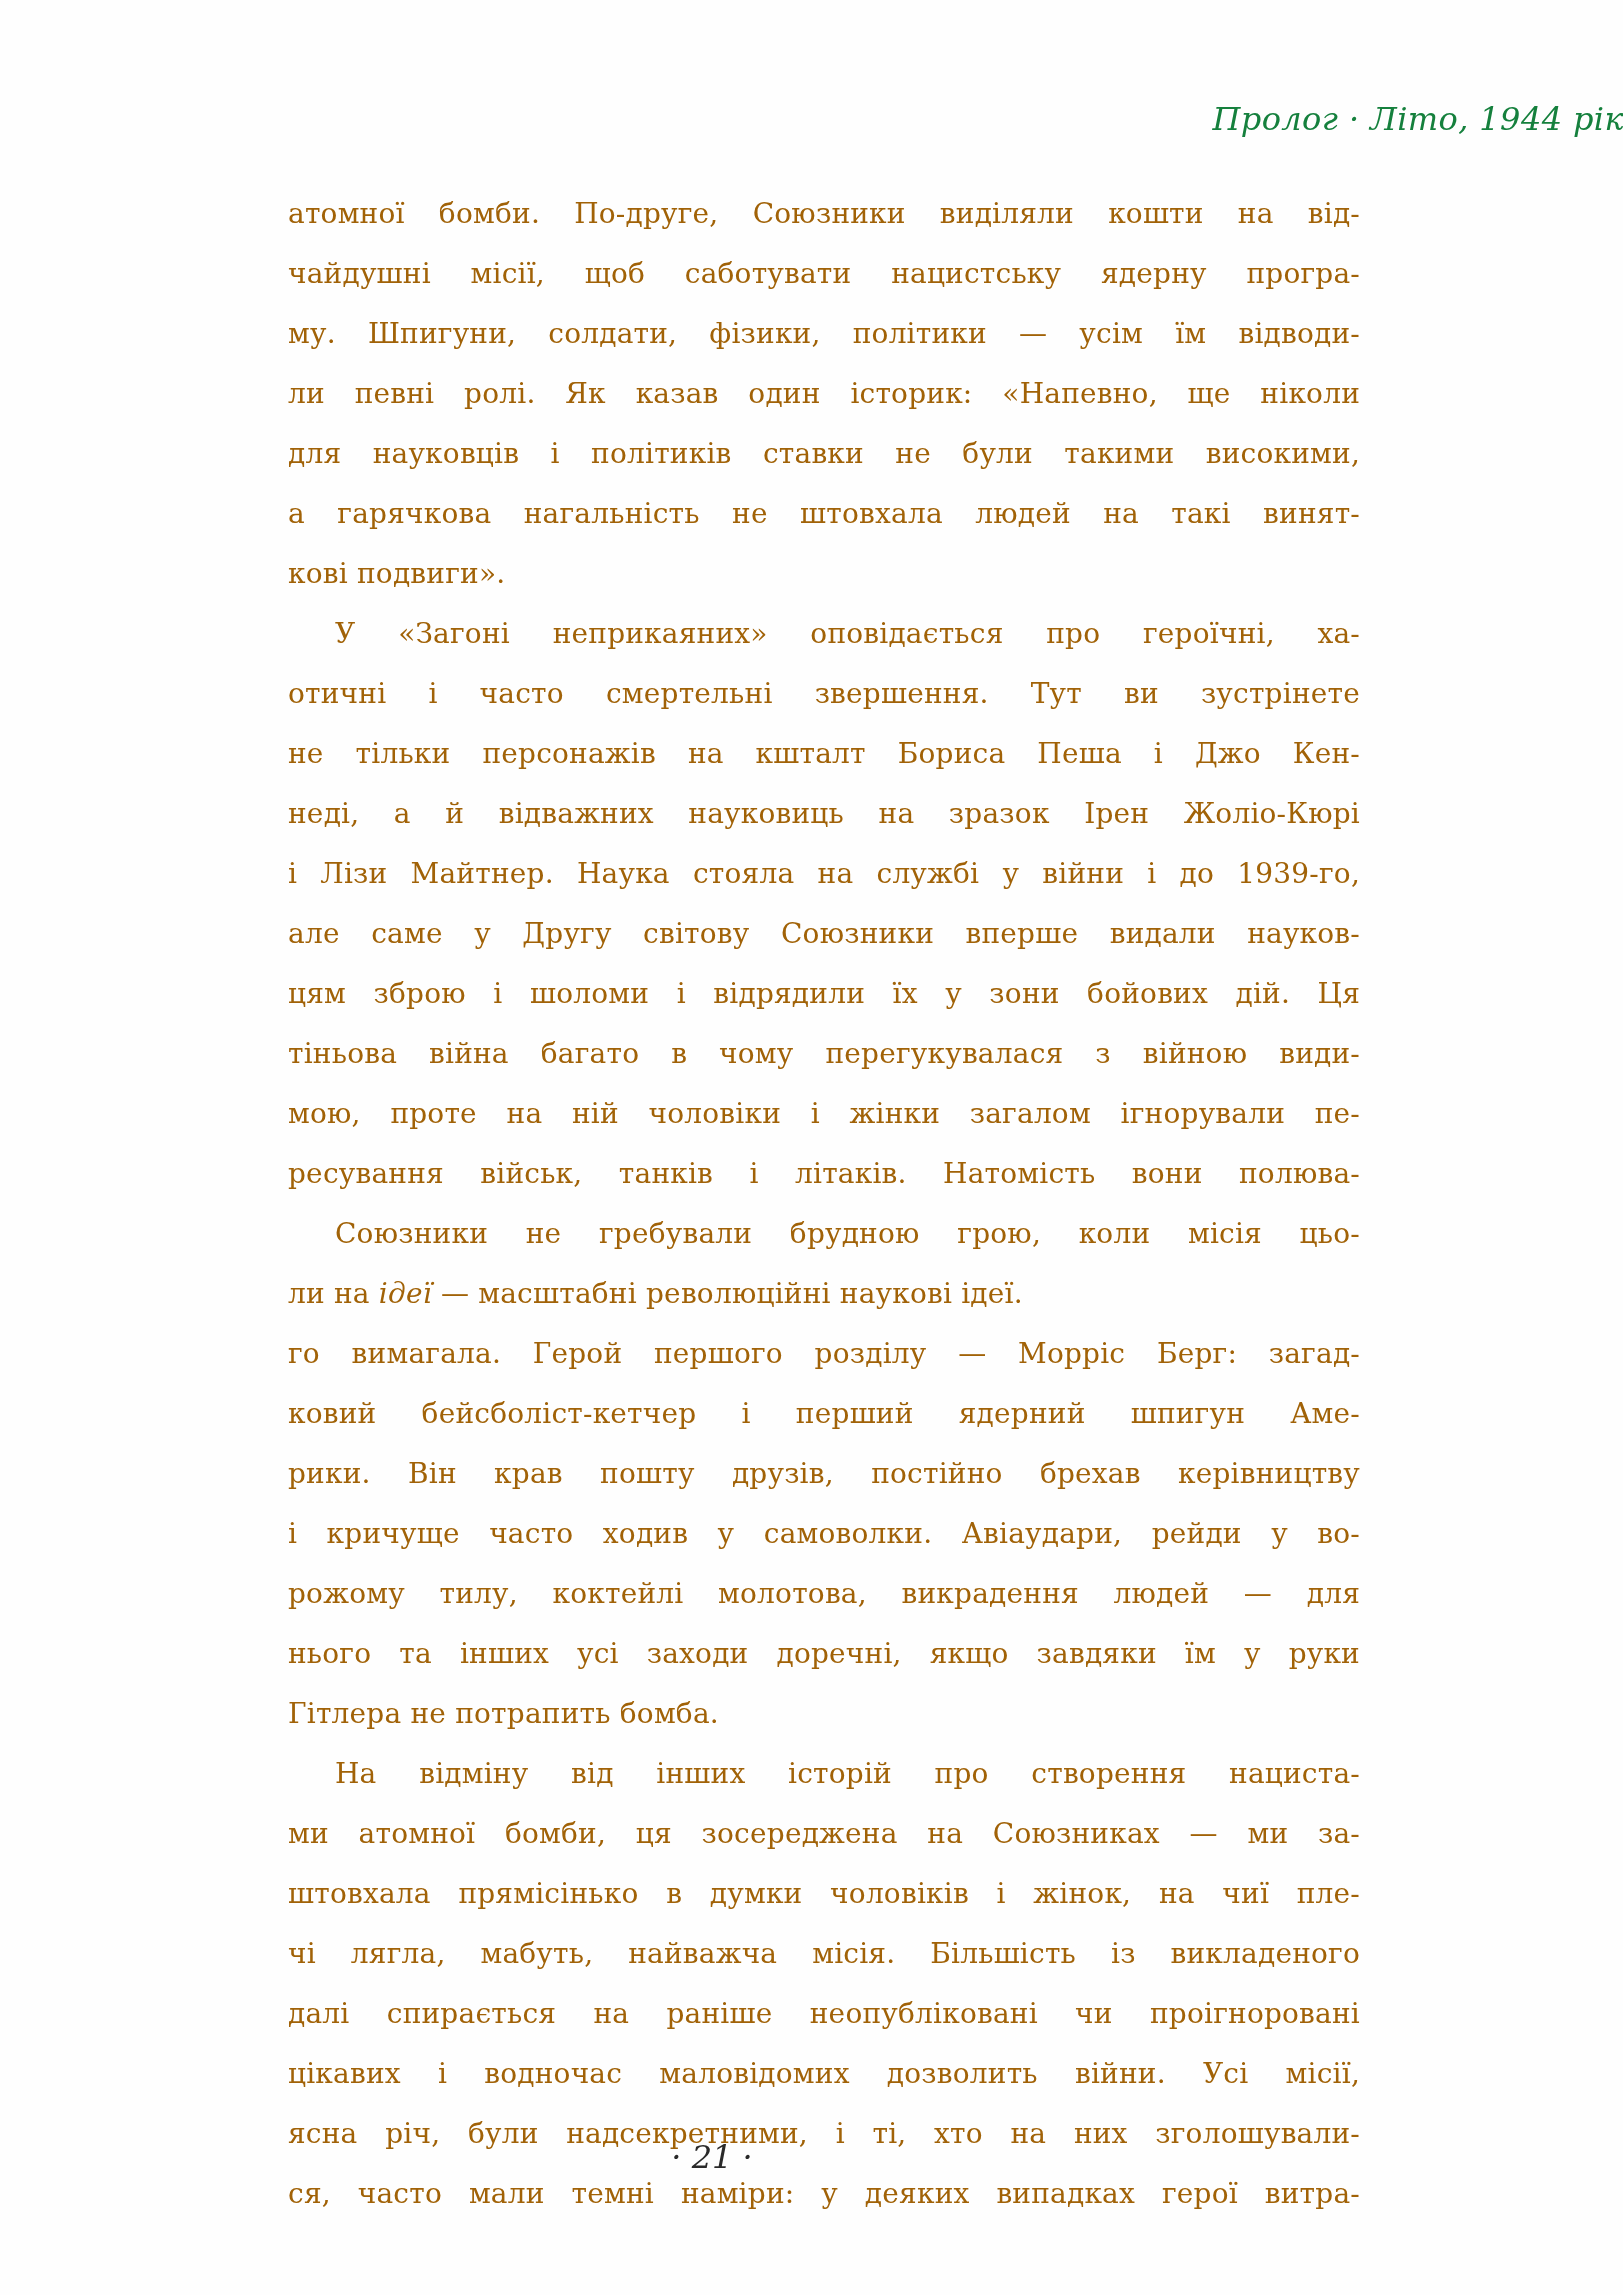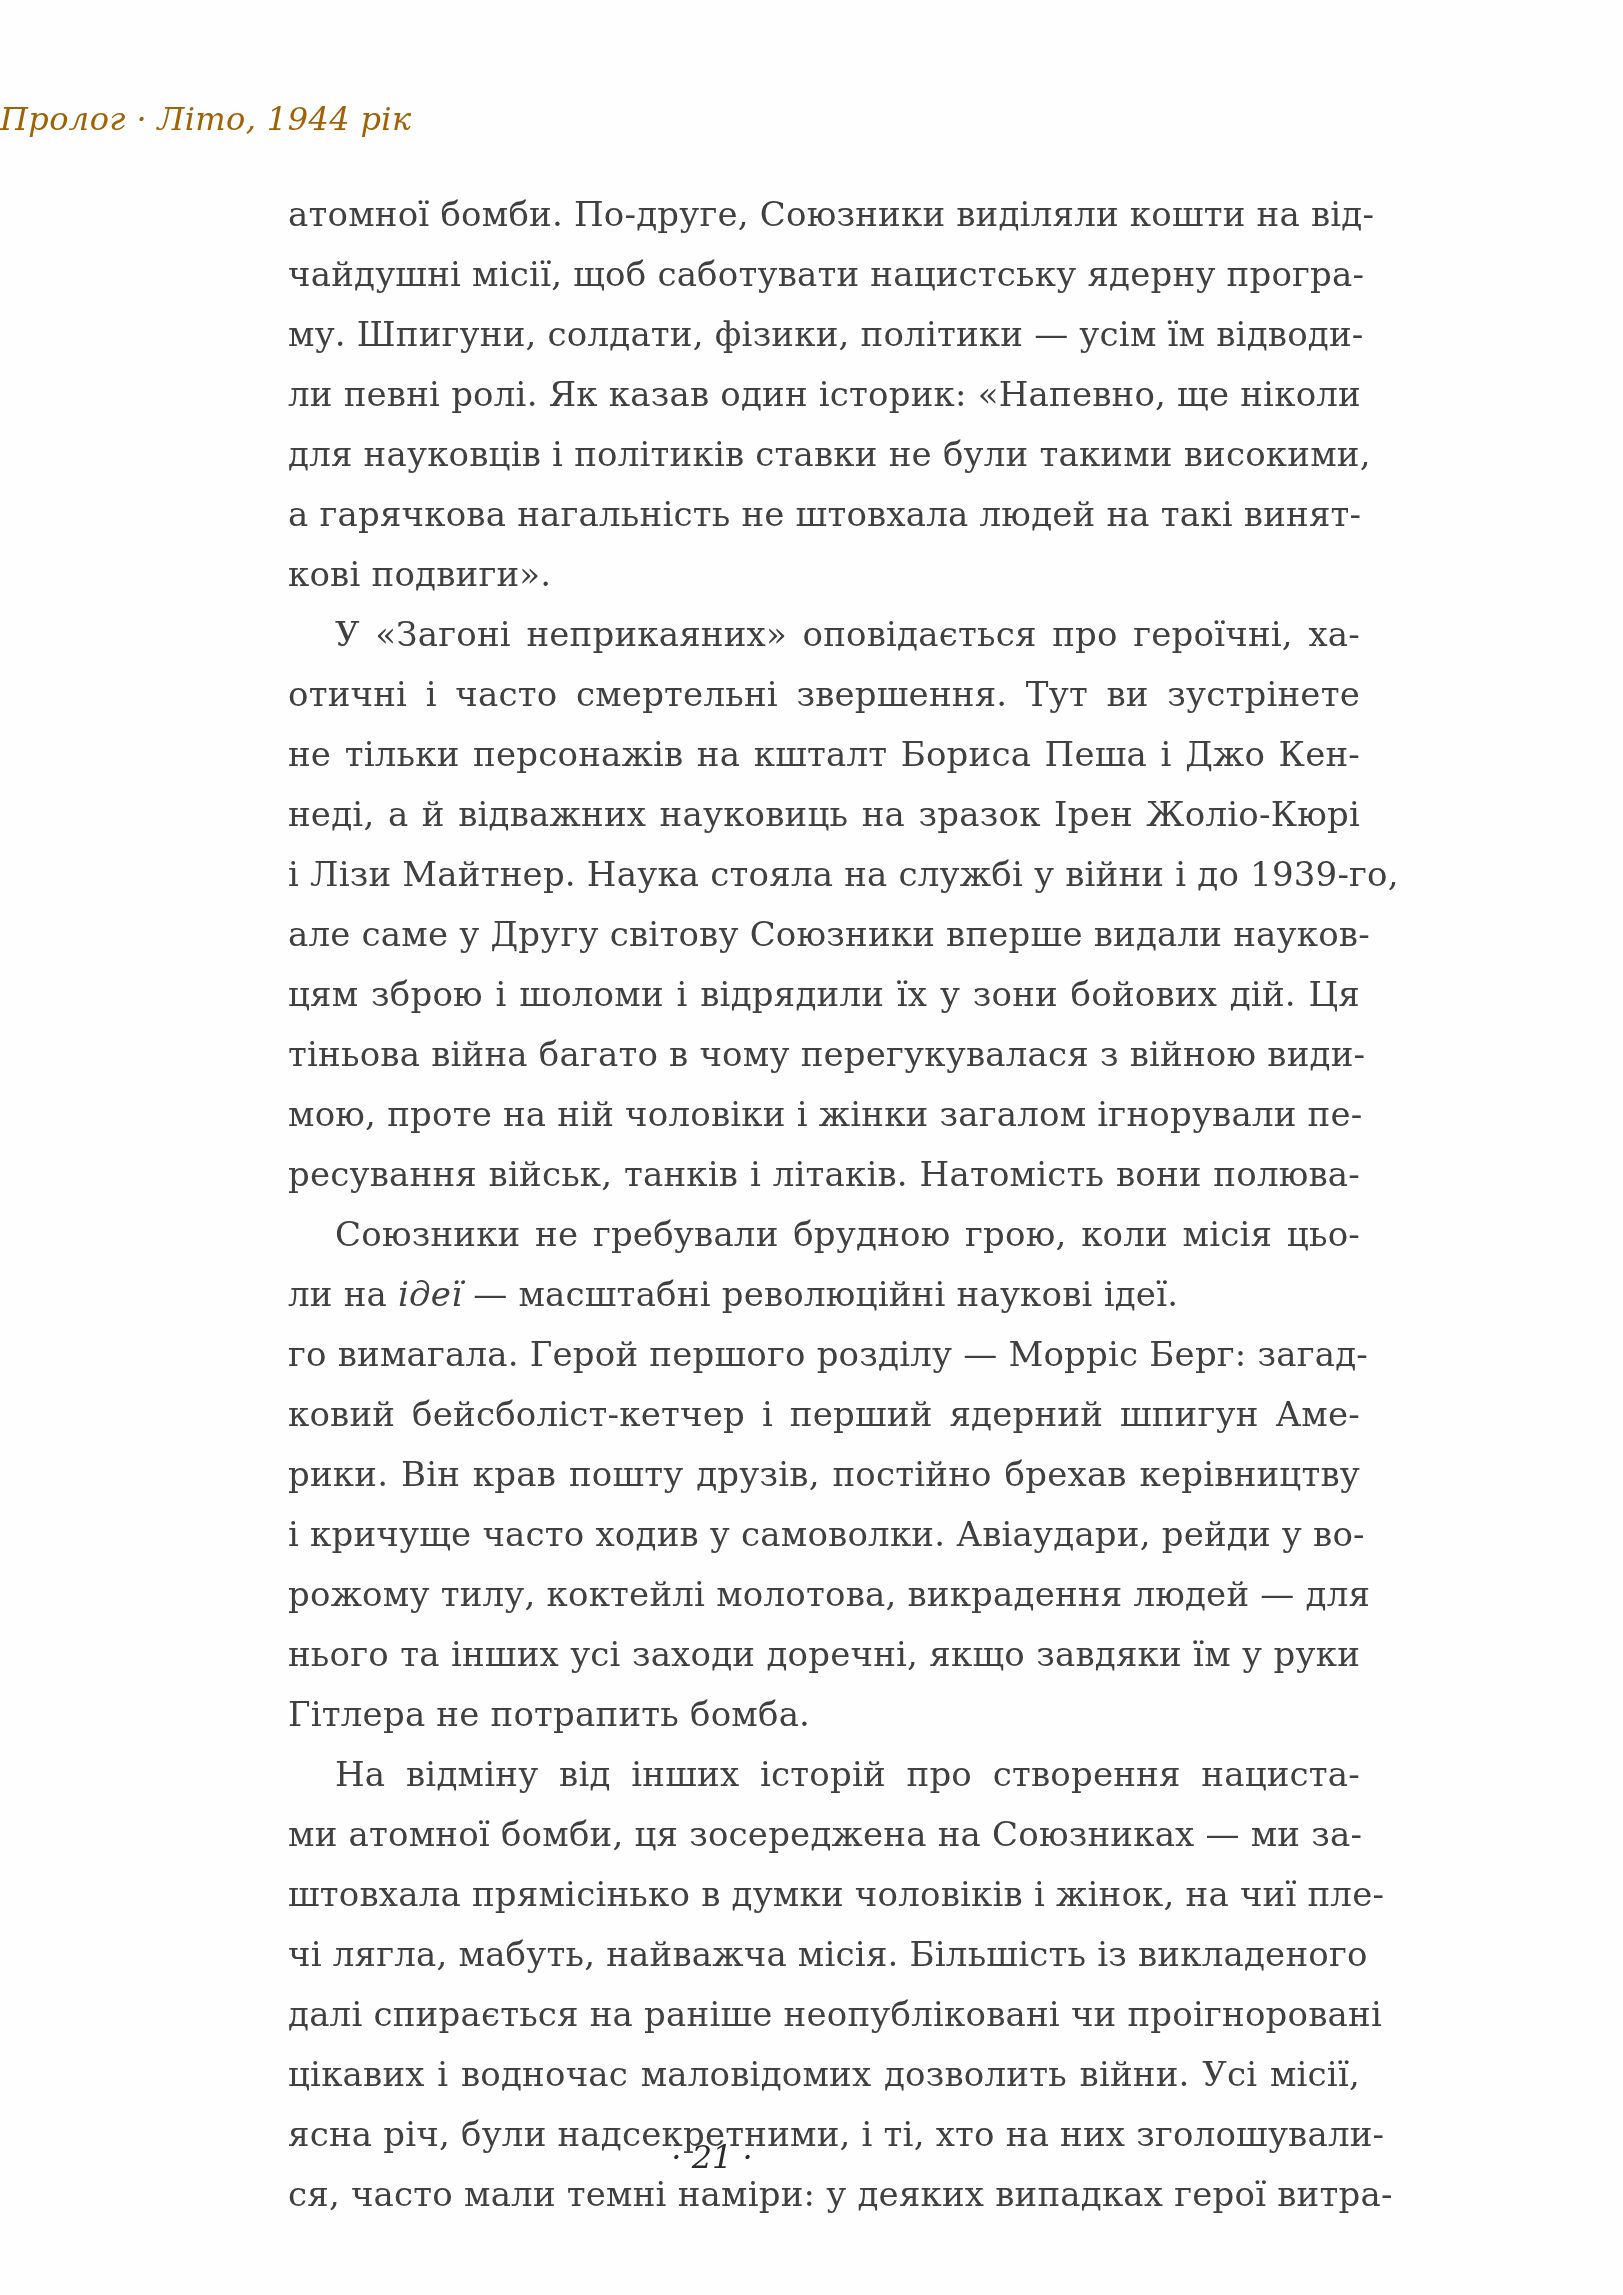--- a/index.html
+++ b/index.html
@@ -19,42 +19,42 @@
       position: absolute;
       left: 0; top: 0;
       width: 1624px; height: 2295px;
       background: #fefefe;
     }
     .running-head {
       position: absolute;
       top: 100px;
       left: 0;
       width: 1624px;
-      text-align: left;
+      text-align: right;
       font-family: "DejaVu Serif", "Liberation Serif", serif;
       font-style: italic;
       font-size: 32px;
-      color: #a16207;
+      color: #15803d;
       letter-spacing: 0.4px;
     }
     .text-block {
       position: absolute;
       left: 288px;
       top: 184px;
       width: 1072px;
     }
     .line {
       display: block;
       height: 60px;
       line-height: 60px;
-      font-size: 34px;
+      font-size: 28px;
       white-space: nowrap;
       text-align: justify;
       text-align-last: justify;
-      color: #404040;
+      color: #a16207;
       letter-spacing: 0.2px;
     }
     .line.last {
       text-align-last: left;
     }
     .line.indent {
       padding-left: 47px;
     }
     .em {
       font-style: italic;

